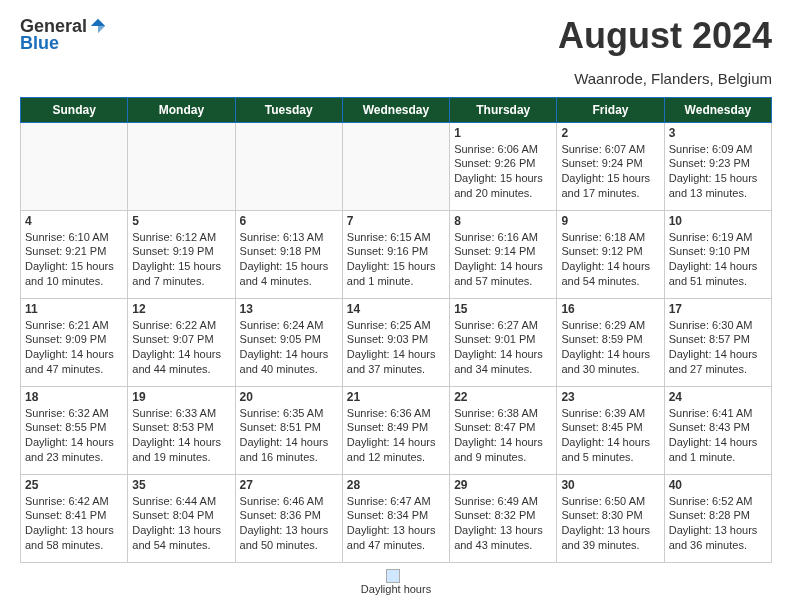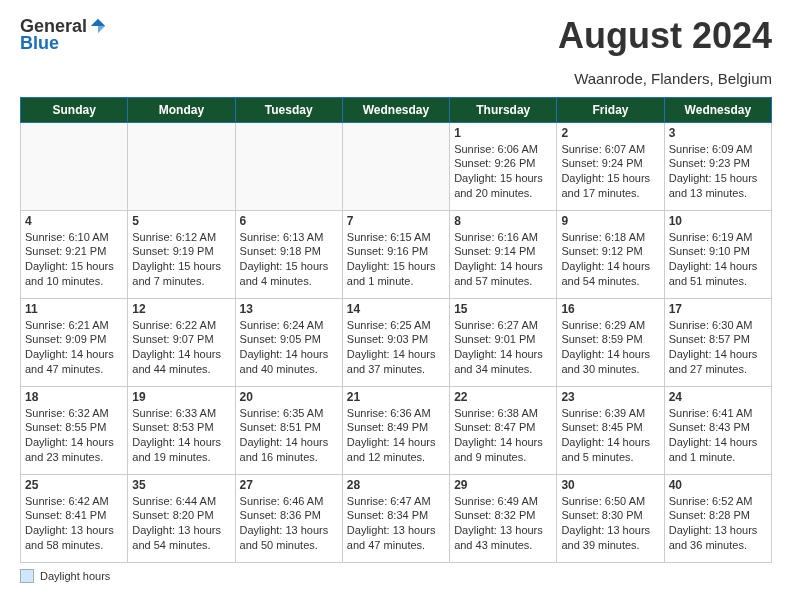--- a/index.html
+++ b/index.html
@@ -86,20 +86,21 @@
       font-size: 11px;
       color: #333;
       line-height: 1.35;
     }
     .footer {
       display: flex;
       align-items: center;
       margin-top: 6px;
       font-size: 11px;
       color: #333;
+      flex-direction: column;
     }
     .footer-box {
       width: 14px;
       height: 14px;
       background: #d0e8ff;
       border: 1px solid #aaa;
       margin-right: 6px;
       display: inline-block;
     }
     table {
@@ -327,21 +328,21 @@
           <td>
             <span class="day-num">25</span>
             <div class="day-info">Sunrise: 6:42 AM
 Sunset: 8:41 PM
 Daylight: 13 hours
 and 58 minutes.</div>
           </td>
           <td>
             <span class="day-num">35</span>
             <div class="day-info">Sunrise: 6:44 AM
-Sunset: 8:20 PM
+Sunset: 8:04 PM
 Daylight: 13 hours
 and 54 minutes.</div>
           </td>
           <td>
             <span class="day-num">27</span>
             <div class="day-info">Sunrise: 6:46 AM
 Sunset: 8:36 PM
 Daylight: 13 hours
 and 50 minutes.</div>
           </td>

